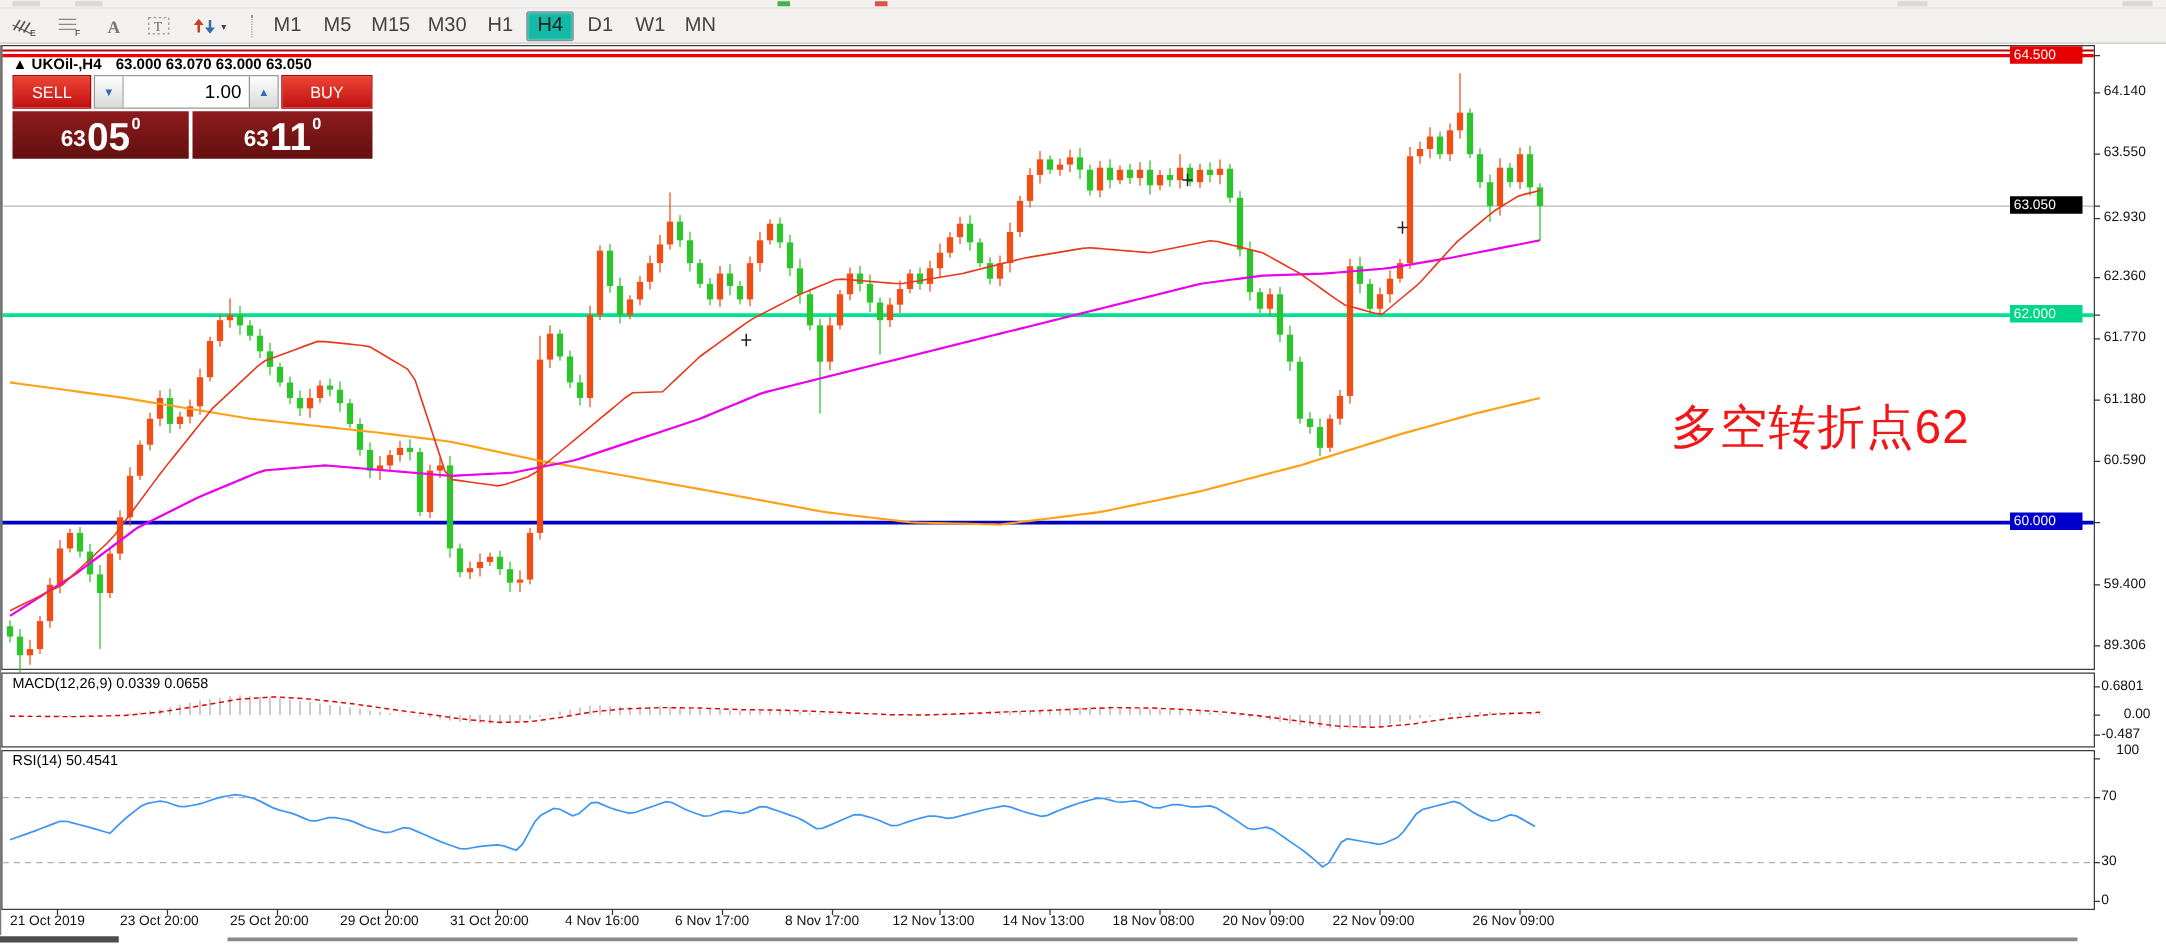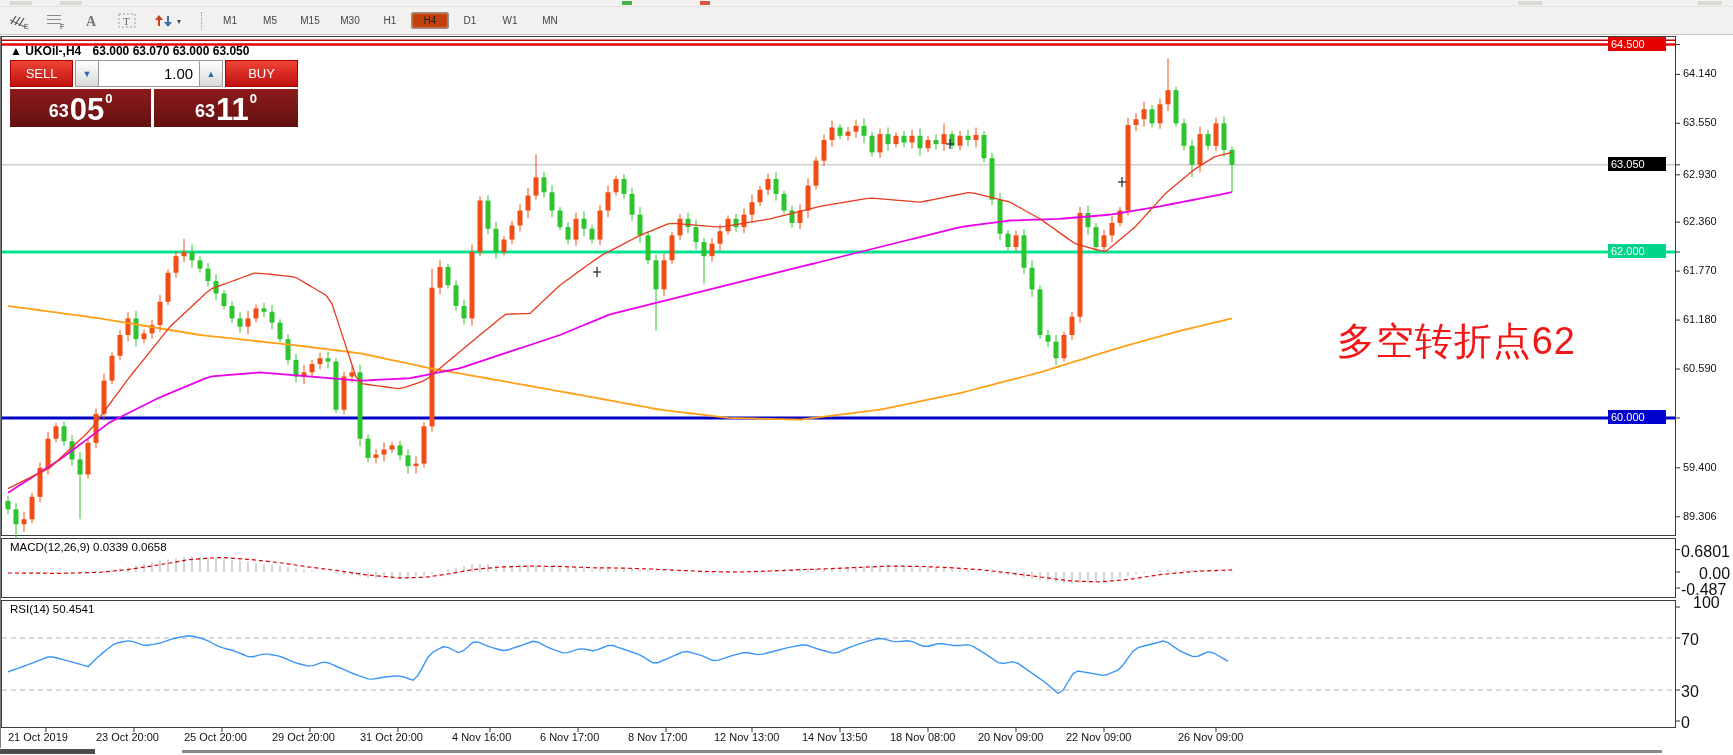--- a/index.html
+++ b/index.html
@@ -7,31 +7,31 @@
        font-family:"Liberation Sans",sans-serif;}
   
   #topstrip{position:absolute;left:0;top:0;width:1733px;height:6px;background:#f2f1ef;border-bottom:1px solid #e3e2e0;}
   .sliver{position:absolute;top:1px;height:4px;}
   
   #toolbar{position:absolute;left:0;top:7px;width:1733px;height:27px;background:#f2f1ef;
            border-bottom:1px solid #c9c7c4;display:flex;align-items:center;}
   .tbicon{width:30px;height:22px;display:flex;align-items:center;justify-content:center;margin-left:4px;
           border:1px solid transparent;border-radius:2px;cursor:default;}
   .tbsep{width:1px;height:18px;border-left:1px dotted #9a9a9a;margin:0 7px 0 9px;}
-  .tfbtn{min-width:26px;padding:2px 5px;margin:0 1px;font-size:10px;color:#444;text-align:center;
+  .tfbtn{min-width:26px;padding:2px 5px;margin:0 1px;font-size:16px;color:#444;text-align:center;
          border:1px solid transparent;border-radius:2px;cursor:default;}
-  .tfbtn.active{background:#c2410c;border-color:#8f8f8f;box-shadow:inset 0 0 2px #ddd;color:#222;}
+  .tfbtn.active{background:#14b8a6;border-color:#8f8f8f;box-shadow:inset 0 0 2px #ddd;color:#222;}
   
   #chart-svg{position:absolute;left:0;top:0;z-index:1;}
   
   .ptick{position:absolute;left:1683px;font-size:11px;color:#111;z-index:3;}
   .pbadge{position:absolute;left:1608px;width:55px;font-size:11px;color:#fff;z-index:4;
           padding:1px 0 1px 3px;}
   .dlabel{position:absolute;top:731px;font-size:11px;color:#111;z-index:3;white-space:nowrap;}
-  .itick{position:absolute;left:1681px;font-size:16px;color:#111;z-index:3;}
+  .itick{position:absolute;left:1681px;font-size:11px;color:#111;z-index:3;}
   #chart-title{position:absolute;left:10px;top:44px;font-size:12px;font-weight:bold;color:#000;z-index:5;}
   #chart-title .ohlc{font-weight:bold;margin-left:8px;}
   
   #trade{position:absolute;left:10px;top:60px;z-index:6;width:288px;}
   #trade .row1{display:flex;height:27px;}
   .sellbtn,.buybtn{width:62px;background:linear-gradient(#ee4434,#c01111);color:#fff;font-size:13px;
       display:flex;align-items:center;justify-content:center;border:1px solid #a00;cursor:pointer;}
   .buybtn{width:72px;}
   .volwrap{display:flex;margin:0 2px;height:27px;}
   .spin{width:22px;background:linear-gradient(#fefefe,#d9d9d9);border:1px solid #9a9a9a;color:#2f6bb3;
@@ -707,21 +707,21 @@
   <div id="date-labels">
       <div class="dlabel" style="left: 8px;">21 Oct 2019</div>
       <div class="dlabel" style="left: 96px;">23 Oct 20:00</div>
       <div class="dlabel" style="left: 184px;">25 Oct 20:00</div>
       <div class="dlabel" style="left: 272px;">29 Oct 20:00</div>
       <div class="dlabel" style="left: 360px;">31 Oct 20:00</div>
       <div class="dlabel" style="left: 452px;">4 Nov 16:00</div>
       <div class="dlabel" style="left: 540px;">6 Nov 17:00</div>
       <div class="dlabel" style="left: 628px;">8 Nov 17:00</div>
       <div class="dlabel" style="left: 714px;">12 Nov 13:00</div>
-      <div class="dlabel" style="left: 802px;">14 Nov 13:50</div>
+      <div class="dlabel" style="left: 802px;">14 Nov 13:00</div>
       <div class="dlabel" style="left: 890px;">18 Nov 08:00</div>
       <div class="dlabel" style="left: 978px;">20 Nov 09:00</div>
       <div class="dlabel" style="left: 1066px;">22 Nov 09:00</div>
       <div class="dlabel" style="left: 1178px;">26 Nov 09:00</div>
     </div>
 
   <div id="hscroll">
     <div class="thumb"></div>
     <div class="track"></div>
   </div>

